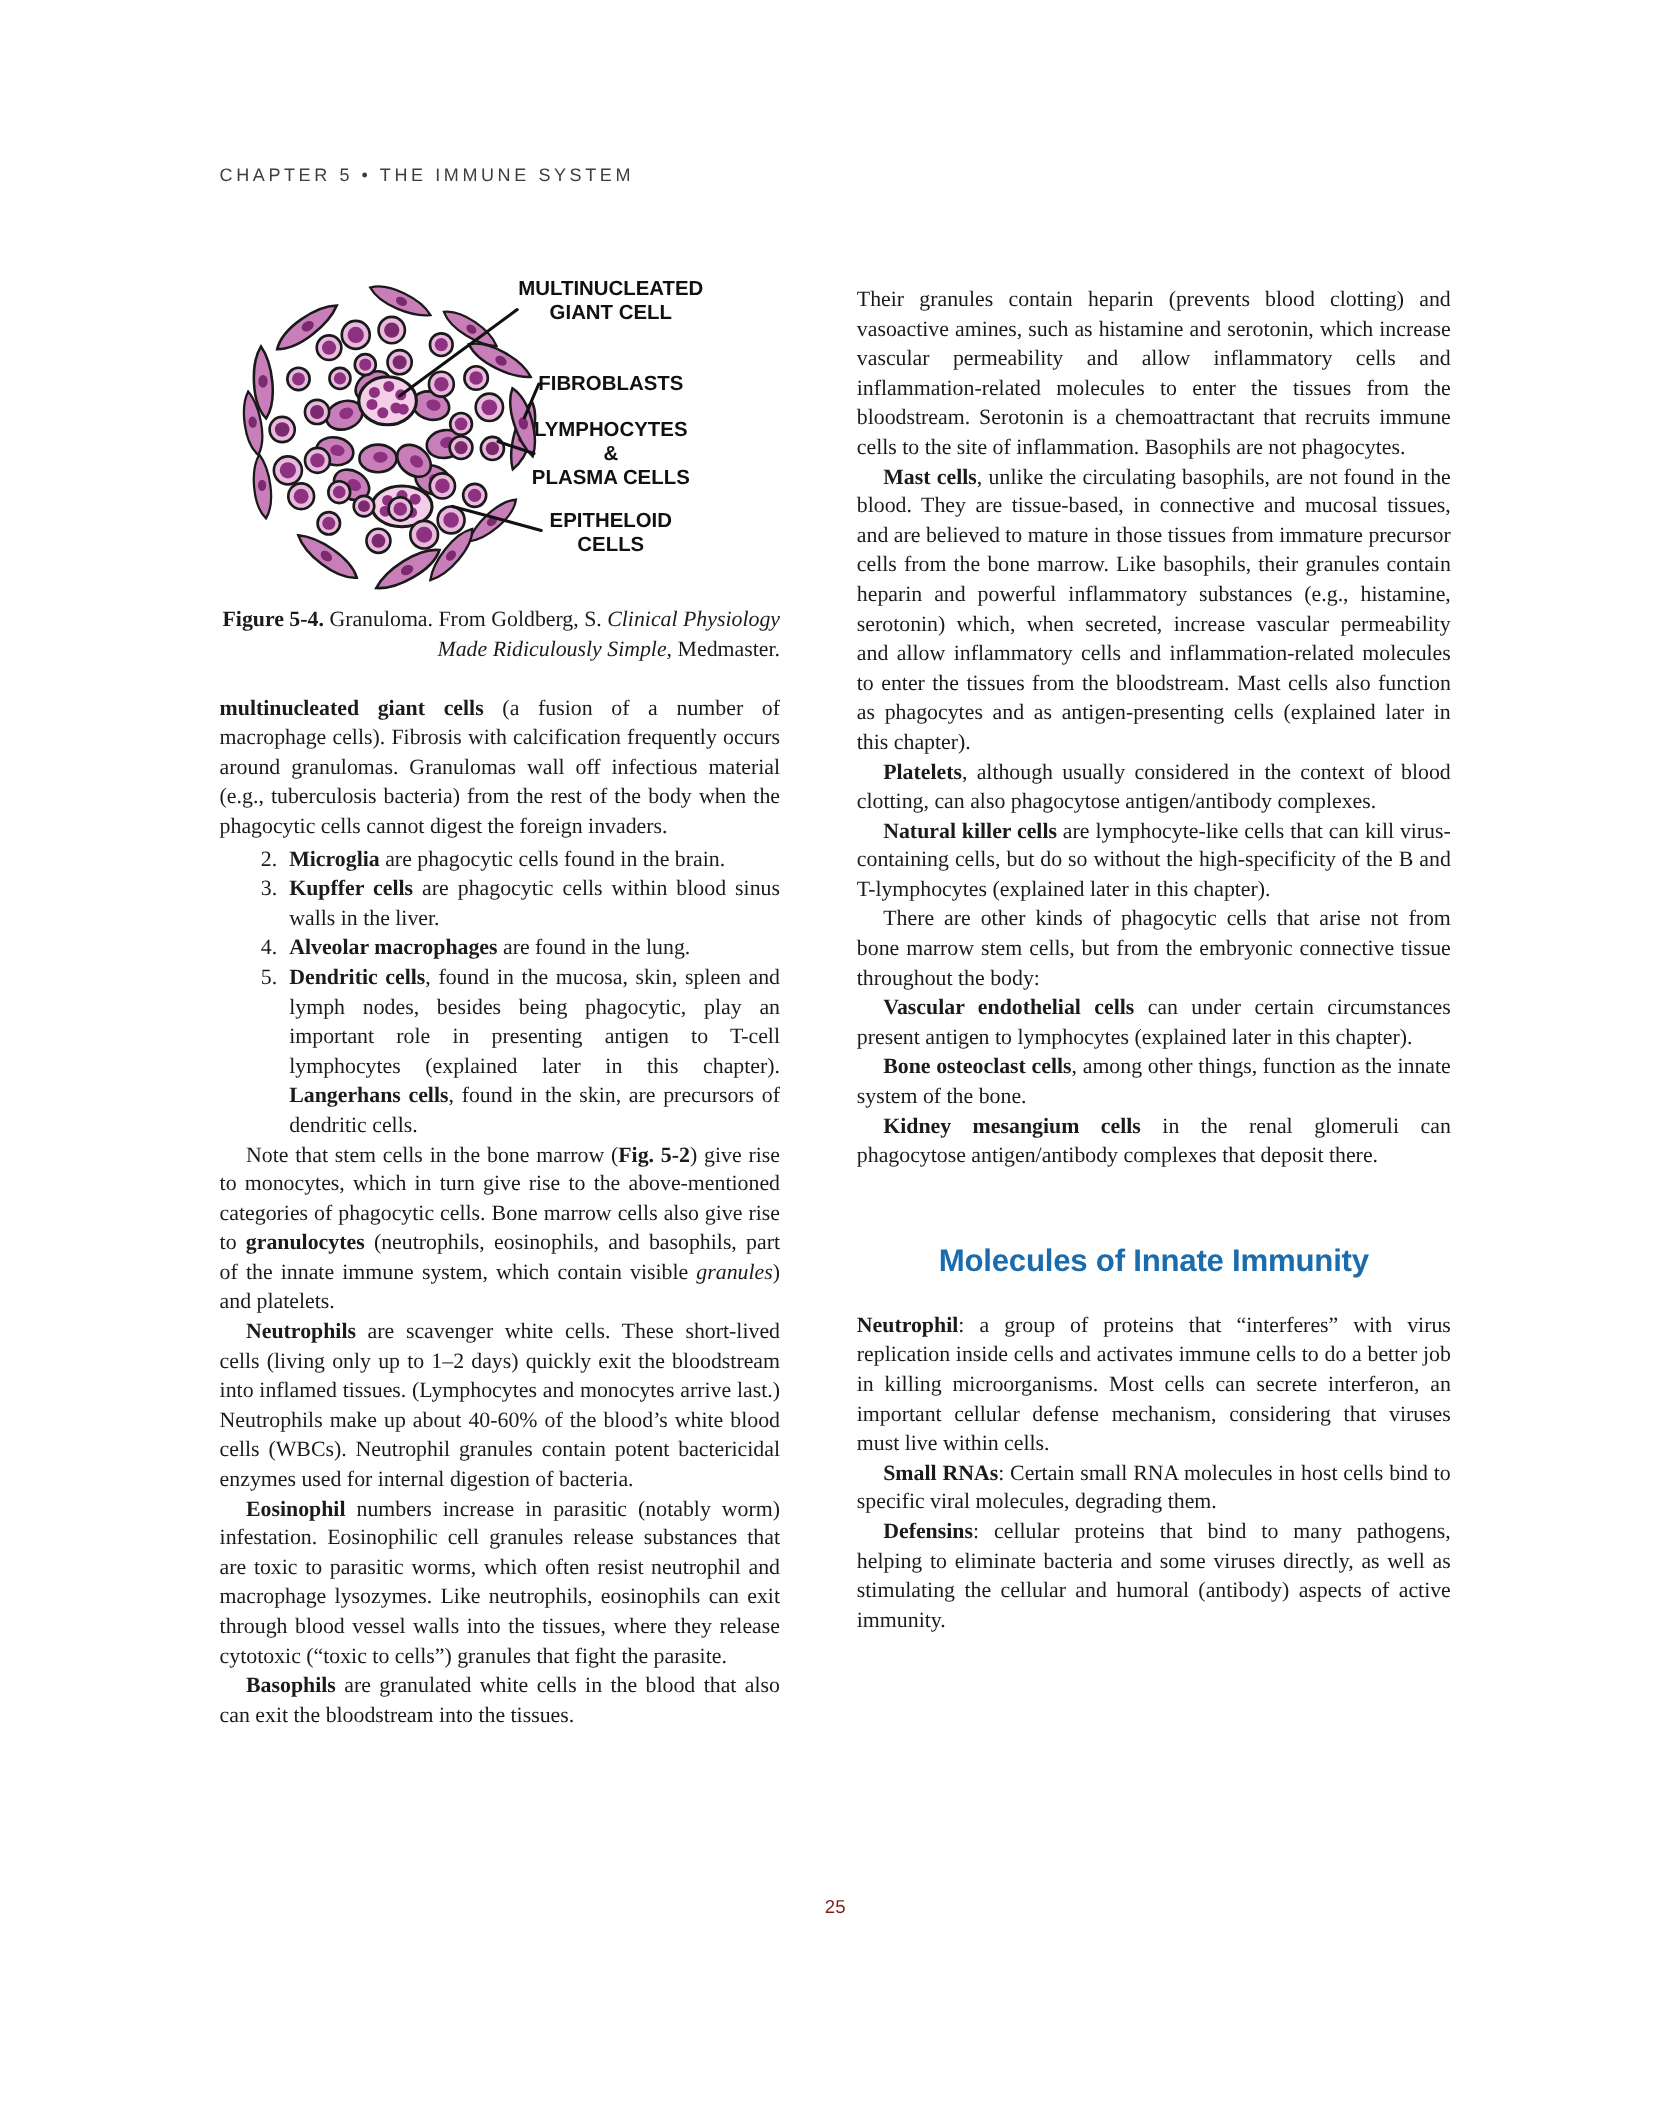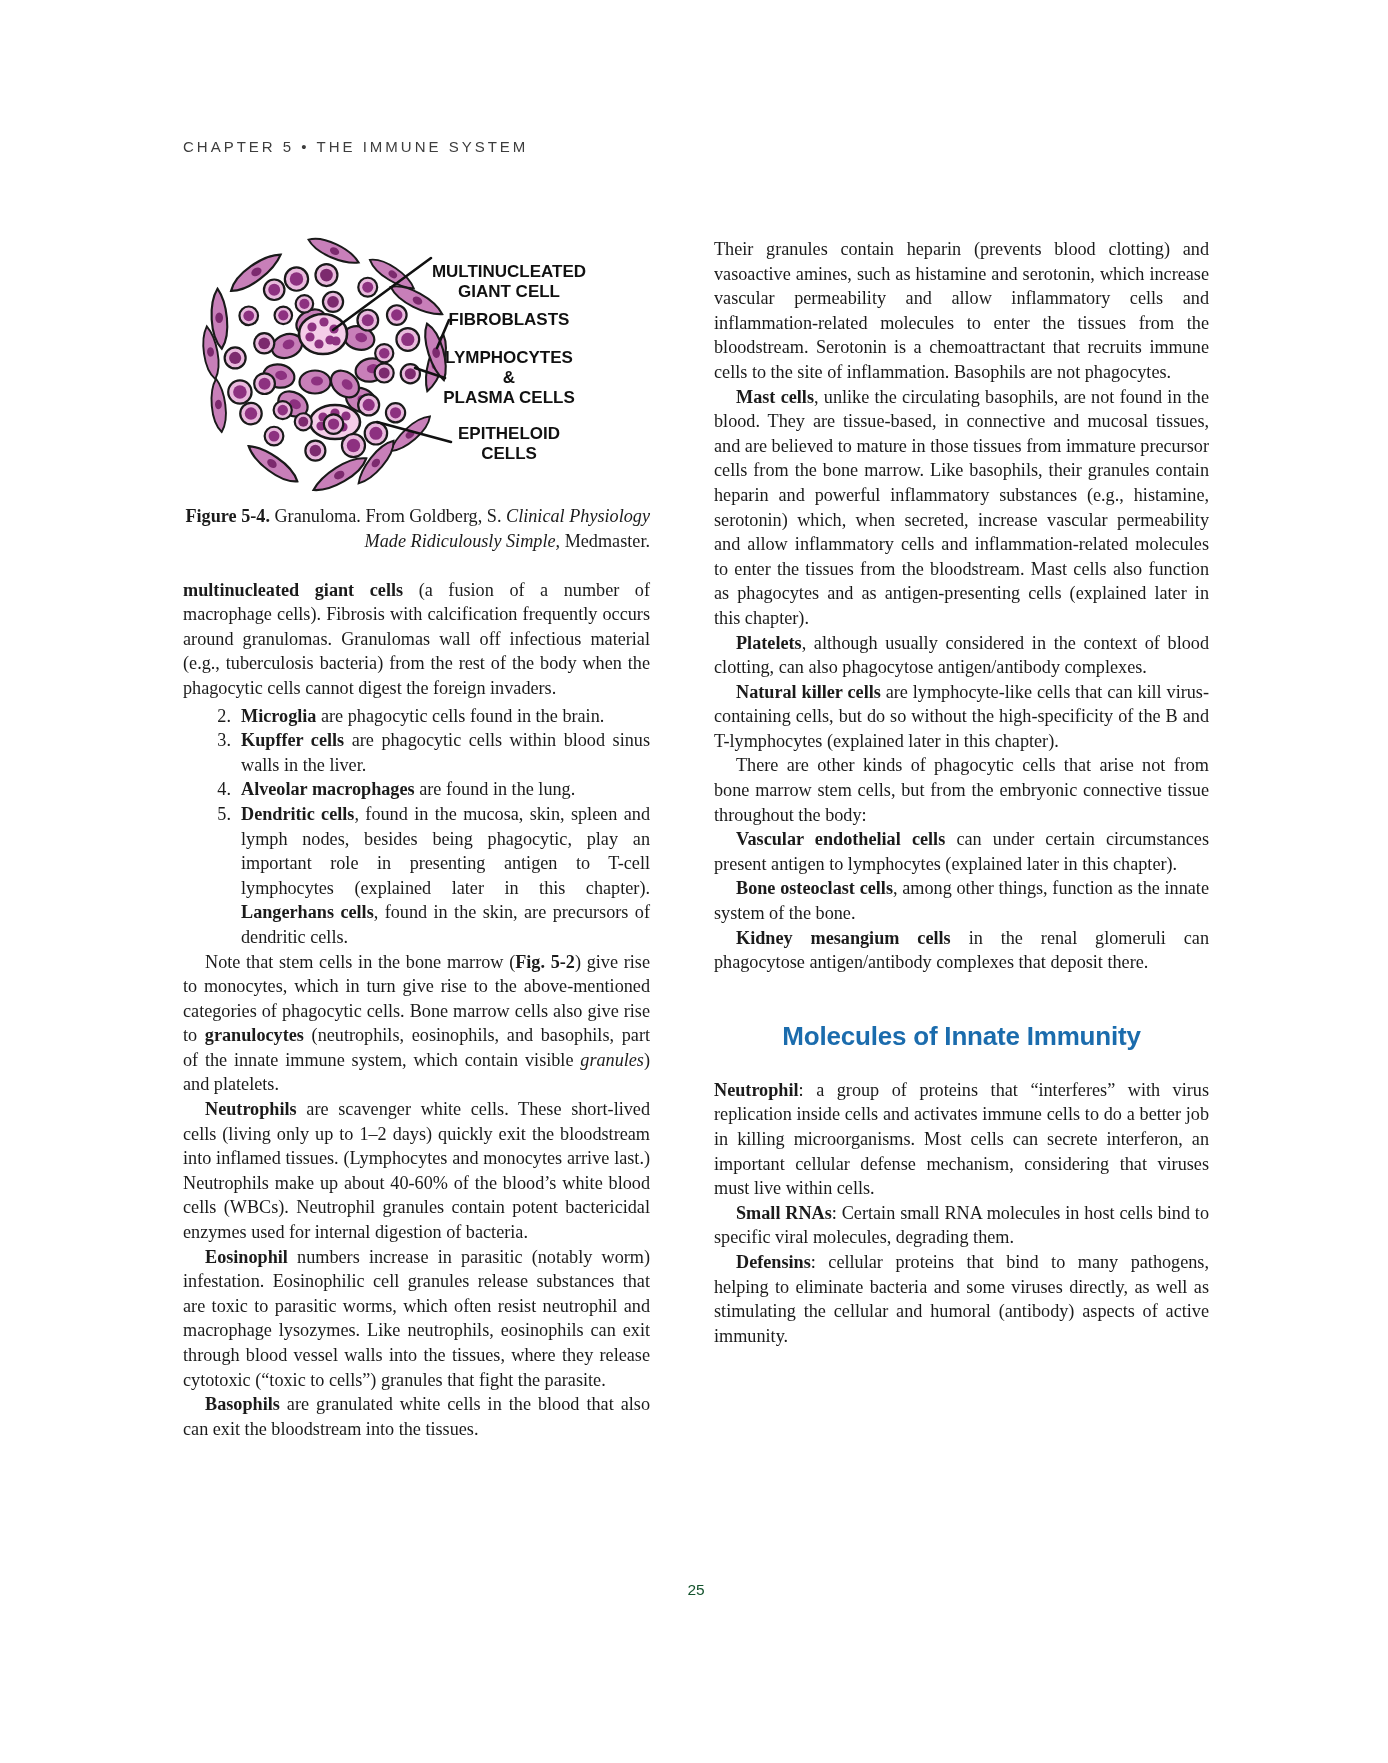--- a/index.html
+++ b/index.html
@@ -33,27 +33,27 @@
   }
   .blocks p.indent { text-indent:22px; }
   .col-left .blocks > p:first-child { margin-top:24px; }
   .list-item {
     display:flex; font-size:18.2px; line-height:24.6px; margin:0;
   }
   .list-item:first-of-type { margin-top:3px; }
   .list-item .num { flex:0 0 58px; text-align:right; padding-right:10px; box-sizing:border-box; }
   .list-item .li-body { flex:1; text-align:justify; }
   h2.col-heading {
-    margin:46px 0 26px; text-align:center;
+    margin:60px 0 26px; text-align:center;
     font-family:"Liberation Sans", sans-serif; font-weight:700; font-size:26px;
     color:#1b6cad; letter-spacing:-0.2px;
   }
   .page-number {
     position:absolute; top:1581px; left:183px; width:1026px; text-align:center;
-    font-family:"Liberation Sans", sans-serif; font-size:15.5px; color:#14532d;
+    font-family:"Liberation Sans", sans-serif; font-size:15.5px; color:#7f1d1d;
   }
 </style>
 </head>
 <body>
 
 <div class="page">
 
   <div class="running-header">CHAPTER 5 • THE IMMUNE SYSTEM</div>
 
   <div class="col col-left">
@@ -279,21 +279,21 @@
             <ellipse cx="1" cy="-1" rx="5.5" ry="4" fill="#7c2a6e"></ellipse>
           </g>
           <g stroke="#111111" stroke-width="2.6" stroke-linecap="round">
             <line x1="248" y1="28" x2="150" y2="100"></line>
             <line x1="266" y1="90" x2="254" y2="118"></line>
             <line x1="262" y1="148" x2="232" y2="138"></line>
             <line x1="268" y1="212" x2="194" y2="192"></line>
           </g>
         </svg>
 
-      <div class="fig-label" style="top:32px">
+      <div class="fig-label" style="top:1px">
         <span class="ln">MULTINUCLEATED</span>
         <span class="ln">GIANT CELL</span>
       </div>
       <div class="fig-label" style="top:80px">
         <span class="ln">FIBROBLASTS</span>
       </div>
       <div class="fig-label" style="top:118px">
         <span class="ln">LYMPHOCYTES</span>
         <span class="ln">&amp;</span>
         <span class="ln">PLASMA CELLS</span>

